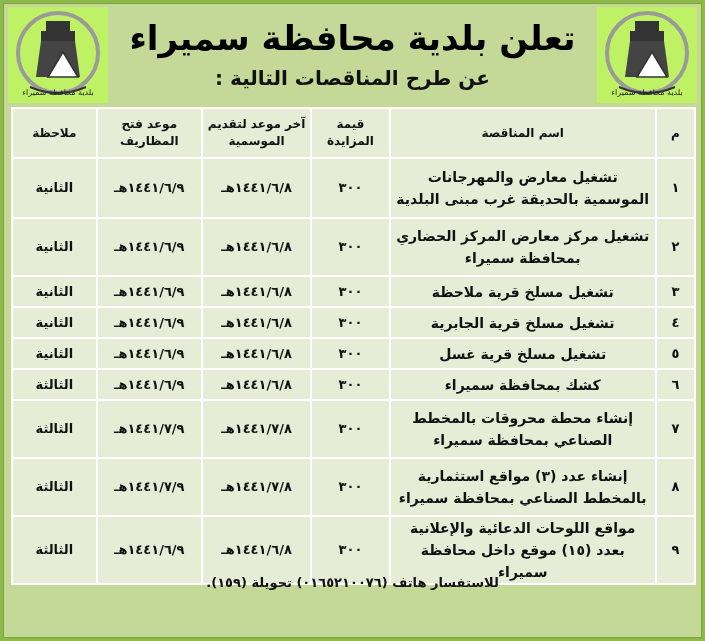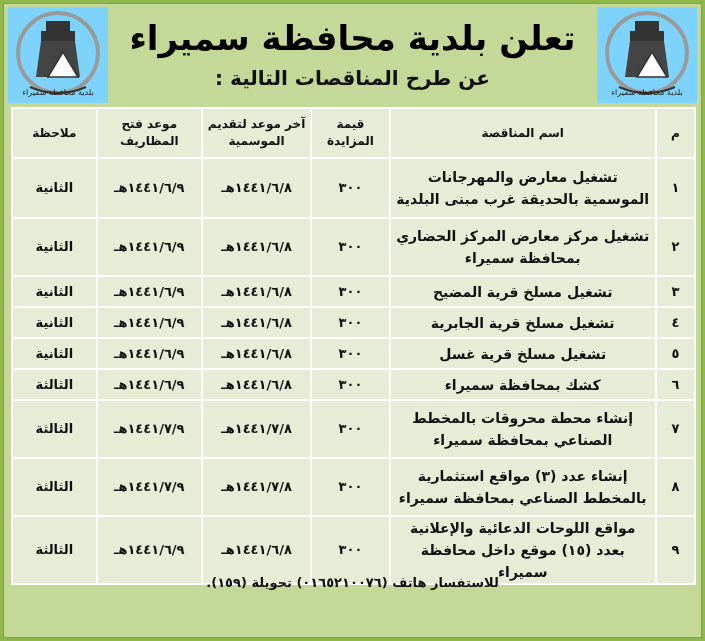--- a/index.html
+++ b/index.html
@@ -11,21 +11,21 @@
   }
   .frame {
     position: absolute; left: 3px; top: 3px; width: 699px; height: 635px;
     background: #c4d898;
     border: 1px solid #7aa63a;
     box-sizing: border-box;
   }
   .header { position: absolute; left: 0; top: 0; width: 100%; height: 103px; }
   .logo {
     position: absolute; top: 3px; width: 100px; height: 96px;
-    background: #7dd3fc;
+    background: #bef264;
   }
   .logo.right { right: 4px; }
   .logo.left { left: 4px; }
   .logo svg { width: 100%; height: 100%; }
   .title {
     position: absolute; top: 14px; left: 110px; right: 110px;
     text-align: center; font-weight: bold; font-size: 34px; color: #000000;
     line-height: 40px;
   }
   .subtitle {
@@ -114,21 +114,21 @@
       <tr style="height:58px">
         <td>٢</td>
         <td class="name">تشغيل مركز معارض المركز الحضاري بمحافظة سميراء</td>
         <td>٣٠٠</td>
         <td>١٤٤١/٦/٨هـ</td>
         <td>١٤٤١/٦/٩هـ</td>
         <td>الثانية</td>
       </tr>
       <tr style="height:31px">
         <td>٣</td>
-        <td class="name">تشغيل مسلخ قرية المضيح</td>
+        <td class="name">تشغيل مسلخ قرية ملاحظة</td>
         <td>٣٠٠</td>
         <td>١٤٤١/٦/٨هـ</td>
         <td>١٤٤١/٦/٩هـ</td>
         <td>الثانية</td>
       </tr>
       <tr style="height:31px">
         <td>٤</td>
         <td class="name">تشغيل مسلخ قرية الجابرية</td>
         <td>٣٠٠</td>
         <td>١٤٤١/٦/٨هـ</td>

